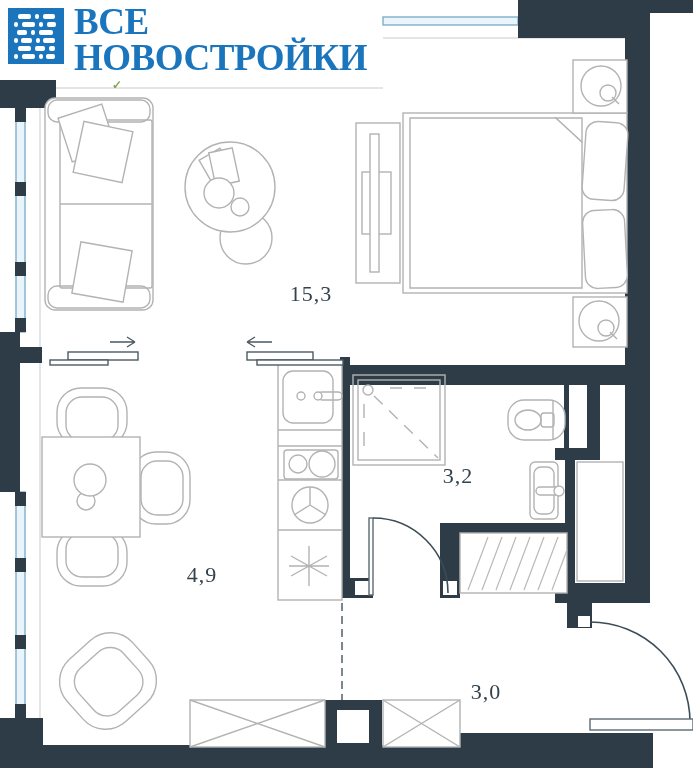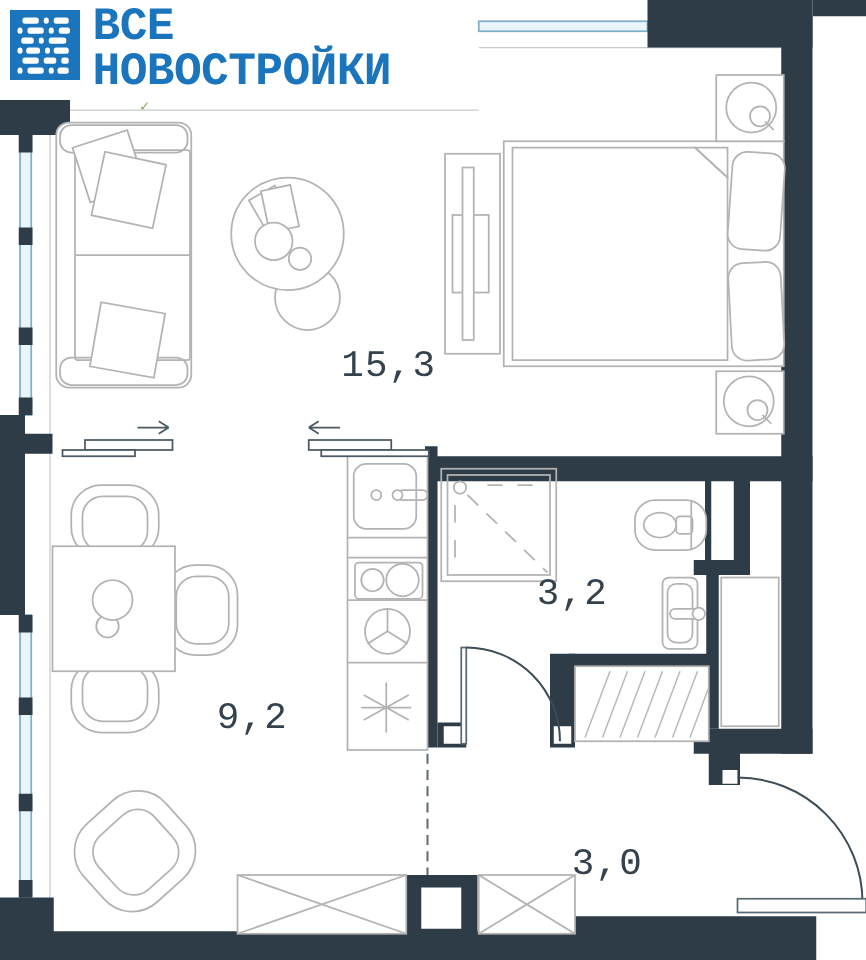--- a/index.html
+++ b/index.html
@@ -6,36 +6,36 @@
     --brand-blue:#1b75bd;
     --wall-dark:#2d3c46;
     --window-fill:#e9f5fb;
     --window-line:#7fb0c8;
     --furniture-line:#b3b3b3;
     --label-text:#33424c;
     --door-line:#3c4c56;
   }
   html,body{margin:0;padding:0;background:#fff;}
   #stage{position:relative;width:693px;height:768px;background:#fff;overflow:hidden;
-         font-family:Liberation Mono, monospace;}
+         font-family:Liberation Serif, serif;}
   #plan-svg{position:absolute;left:0;top:0;}
   .wall{fill:var(--wall-dark);stroke:none;}
   .notch{fill:#ffffff;stroke:none;}
   .win{fill:var(--window-fill);stroke:var(--window-line);stroke-width:1.4;}
   .innerface{stroke:#c7cbce;stroke-width:1;fill:none;}
   .f{stroke:var(--furniture-line);stroke-width:1.4;fill:none;}
   .fw{stroke:var(--furniture-line);stroke-width:1.4;fill:#ffffff;}
   .dk{stroke:var(--door-line);stroke-width:1.6;fill:none;}
   .dkw{stroke:#5a6a74;stroke-width:1.4;fill:#ffffff;}
   .slide{stroke:#4a5a64;stroke-width:1.4;fill:#ffffff;}
   .arrow{stroke:#4a5a64;stroke-width:1.4;fill:none;}
   .dash{stroke:#5a6a74;stroke-width:1.6;fill:none;stroke-dasharray:8 5;}
   .hatch{stroke:#b9b9b9;stroke-width:1.2;fill:none;}
   .room-label{position:absolute;transform:translate(-50%,-50%);color:var(--label-text);
-      font-size:30px;letter-spacing:1px;white-space:nowrap;text-align:center;}
+      font-size:22px;letter-spacing:1px;white-space:nowrap;text-align:center;}
   #logo-box{position:absolute;left:8px;top:8px;width:56px;height:56px;background:var(--brand-blue);}
   #logo-text{position:absolute;left:74px;top:4px;color:var(--brand-blue);font-weight:bold;
       font-size:37px;line-height:36px;letter-spacing:-0.5px;white-space:nowrap;}
   #check-mark{position:absolute;left:112px;top:78px;color:#7fa650;font-size:12px;font-weight:bold;}
   .dot{position:absolute;background:#fff;border-radius:2px;height:5px;}
 </style>
 </head>
 <body>
 
 <div id="stage">
@@ -256,16 +256,16 @@
     <span class="dot" style="left:31px;top:46px;width:4px"></span>
     <span class="dot" style="left:38px;top:46px;width:9px"></span>
   </div>
   <div id="logo-text">
     <div>ВСЕ</div>
     <div>НОВОСТРОЙКИ</div>
   </div>
   <span id="check-mark">✓</span>
 
   <div class="room-label" style="left:311px;top:294px">15,3</div>
-  <div class="room-label" style="left:202px;top:575px">9,2</div>
+  <div class="room-label" style="left:202px;top:575px">4,9</div>
   <div class="room-label" style="left:458px;top:476px">3,2</div>
   <div class="room-label" style="left:486px;top:692px">3,0</div>
 </div>
 
 </body></html>

